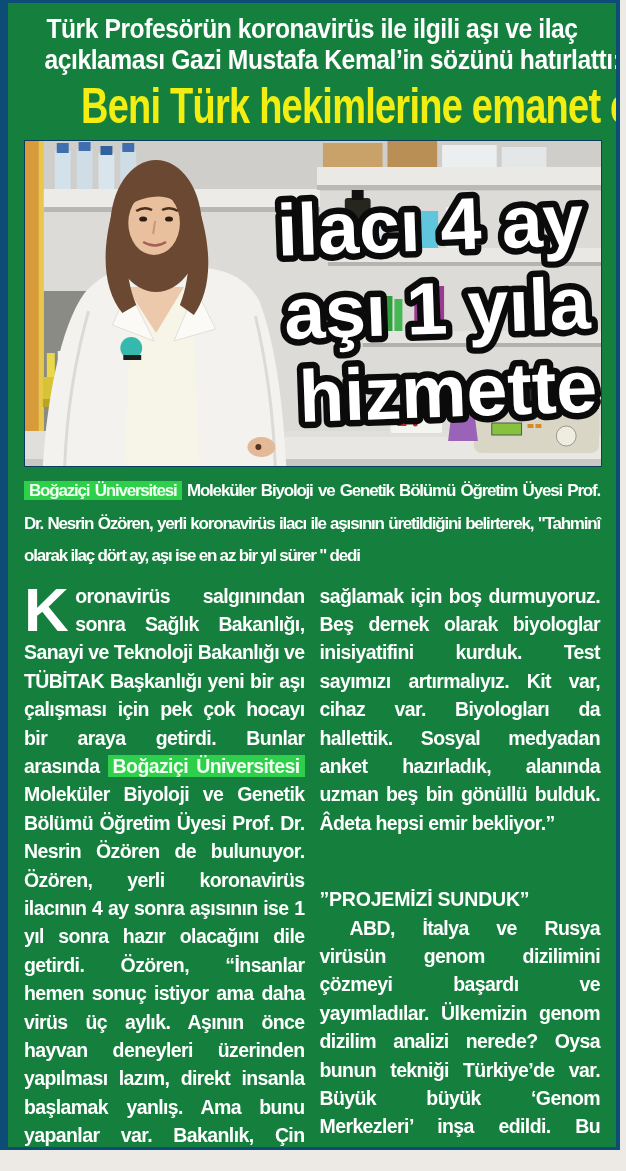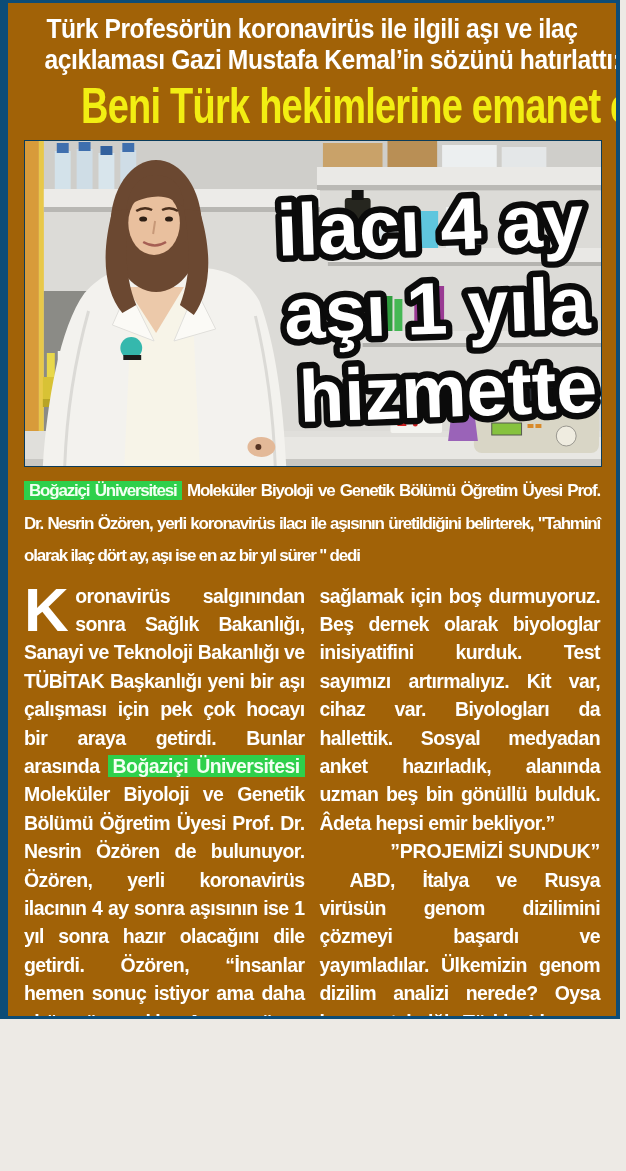--- a/index.html
+++ b/index.html
@@ -4,22 +4,22 @@
 <style>
   html,body { margin:0; padding:0; }
   body {
     width:626px; height:1171px;
     background:#edeae5;
     font-family:"Liberation Sans", sans-serif;
     overflow:hidden;
   }
   .article-box {
     box-sizing:border-box;
-    width:620px; height:1019px;
-    background:#a16207;
+    width:620px; height:1150px;
+    background:#15803d;
     border:3px solid #0c4c77;
     border-left-width:8px;
     border-right-width:4px;
     overflow:hidden;
   }
   .kicker { padding-top:10px; text-align:center; color:#ffffff; font-weight:bold; }
   .kicker-line {
     font-size:28px; line-height:31px; letter-spacing:-0.5px;
     white-space:nowrap; transform:scaleX(0.88); transform-origin:center;
   }
@@ -40,21 +40,21 @@
   }
   .hl { background:#2ed04b; color:#f2fff2; padding:0 5px; }
   .body-cols { display:flex; gap:15px; margin:9px 16px 0; }
   .col {
     flex:1; min-width:0; color:#ffffff; font-weight:bold;
     font-size:19.5px; line-height:28.4px; letter-spacing:-0.6px;
     text-align:justify;
   }
   .para { margin:0; }
   .para.indent { text-indent:30px; }
-  .para.subhead { text-align:right; text-indent:0; letter-spacing:-0.2px; }
+  .para.subhead { text-align:left; text-indent:0; letter-spacing:-0.2px;margin-top:48px; }
   .dropcap {
     float:left; font-size:62px; line-height:50px;
     padding:3px 7px 0 0; font-weight:bold;
   }
   .overlay-text text {
     font-family:"Liberation Sans", sans-serif;
     font-weight:bold;
     fill:#ffffff;
     stroke:#0b0b0b;
     stroke-width:13px;

